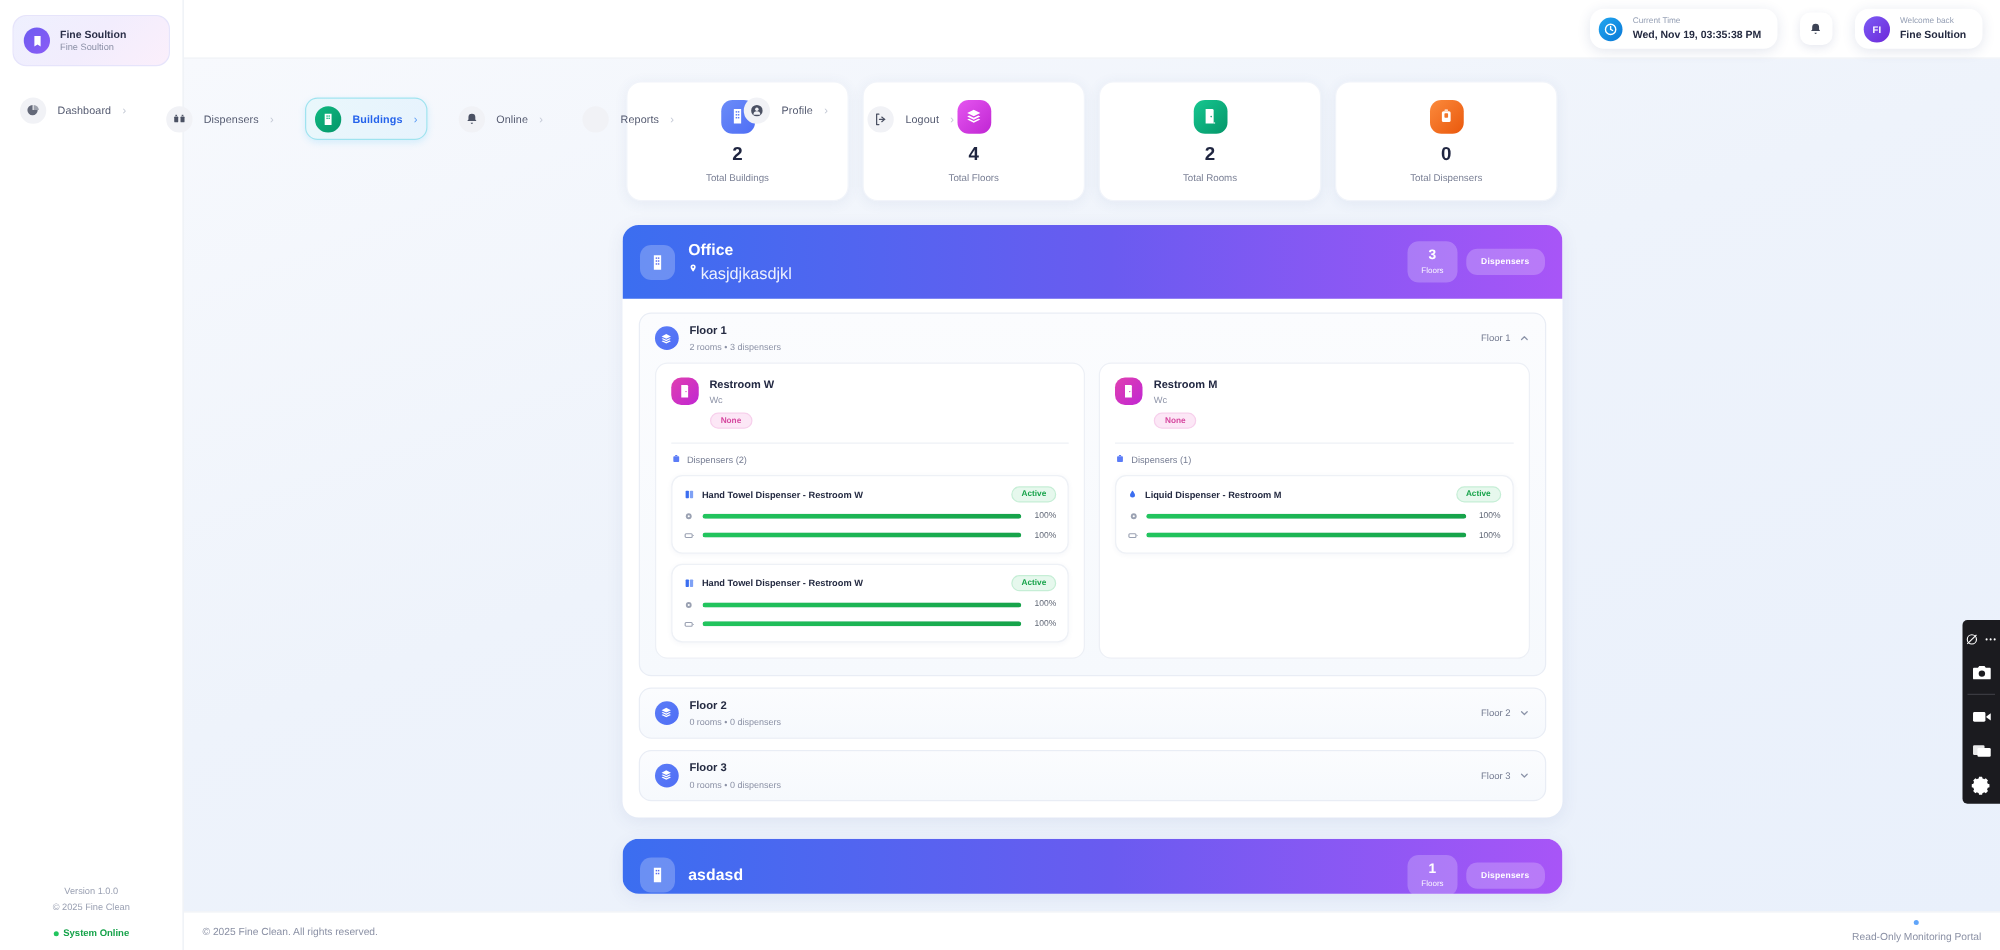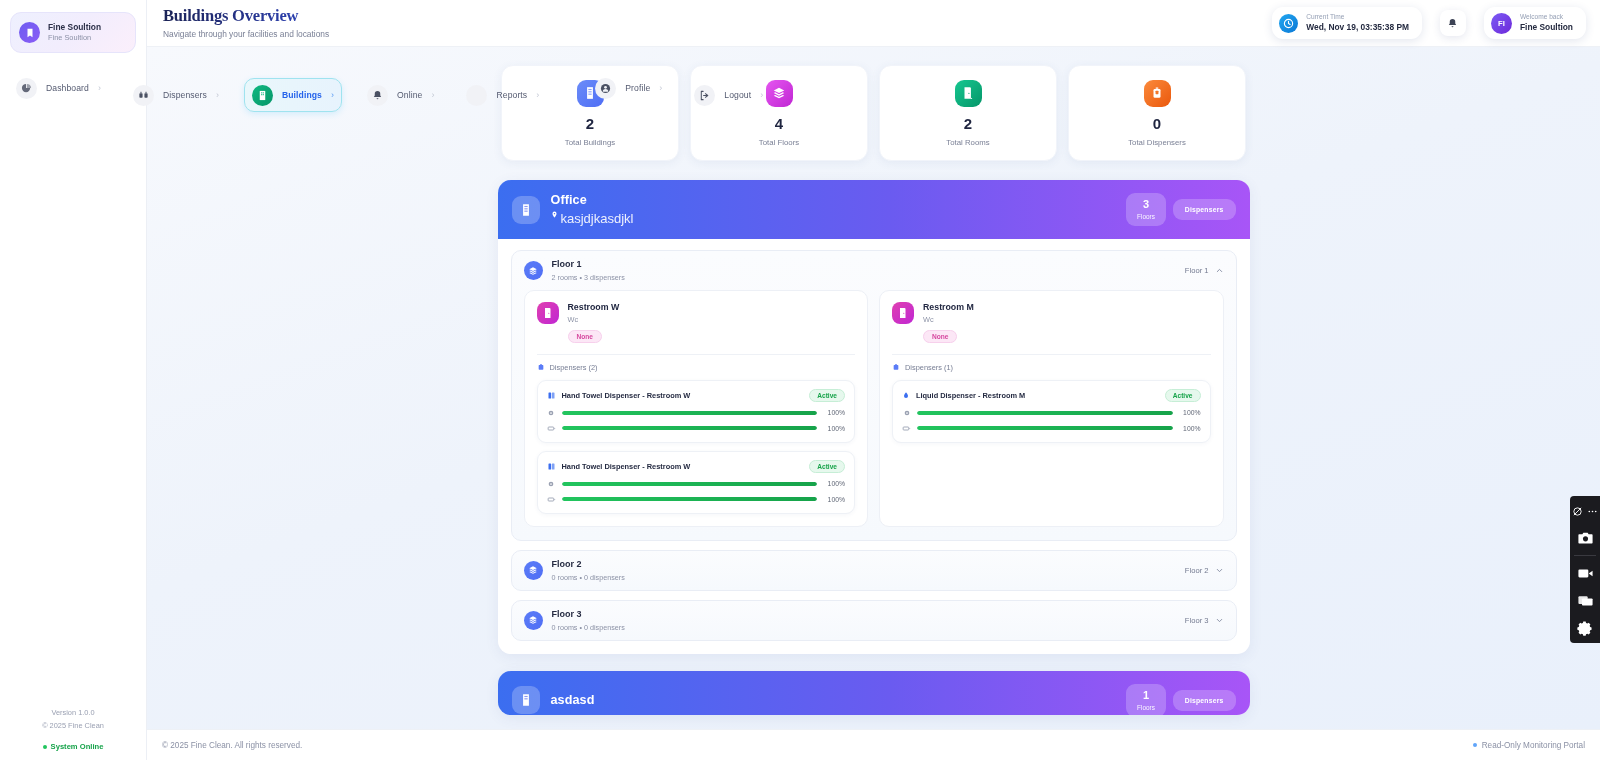--- a/index.html
+++ b/index.html
@@ -248,21 +248,21 @@
   
   .building.clipped { height: 44px; }
 
   
   .footer {
     height: 31px; background: #fff; border-top: 1px solid #eef1f6;
     display: flex; align-items: center; padding: 0 15px;
     font-size: 8.2px; color: #8b91a5;
     position: relative; z-index: 4;
   }
-  .footer .right { margin-left: auto; display:flex; align-items:center; gap:5px; color:#8b91a5; }
+  .footer .right { margin-left: auto; display:flex; align-items:center; gap:5px; color:#8b91a5;flex-direction:column; }
   .bdot { width: 4px; height: 4px; border-radius: 50%; background: #60a5fa; }
 
   
   .rec-bar {
     position: absolute; right: 0px; top: 496px; width: 30px;
     background: #1b1b1f; border-radius: 4px 0 0 4px;
     display: flex; flex-direction: column; align-items: center;
     padding: 5px 0 6px 0; gap: 7px; z-index: 20;
   }
   .rec-bar .rb-row { display: flex; align-items: center; gap: 2px; }
@@ -379,24 +379,20 @@
       <div class="status">
         <span class="dot"></span>
         <span>System Online</span>
       </div>
     </div>
   </aside>
 
   <div class="main">
 
     <header class="topbar">
-      <div>
-        <div class="page-title">Buildings Overview</div>
-        <div class="page-sub">Navigate through your facilities and locations</div>
-      </div>
 
       <div class="top-right">
         <div class="time-pill">
           <span class="clock-ico">
             <svg width="11" height="11" viewBox="0 0 24 24" fill="none" stroke="#fff" stroke-width="2.4" stroke-linecap="round">
                 <circle cx="12" cy="12" r="9"></circle>
                 <polyline points="12,7 12,12 15.5,14"></polyline>
               </svg>
           </span>
           <span>

